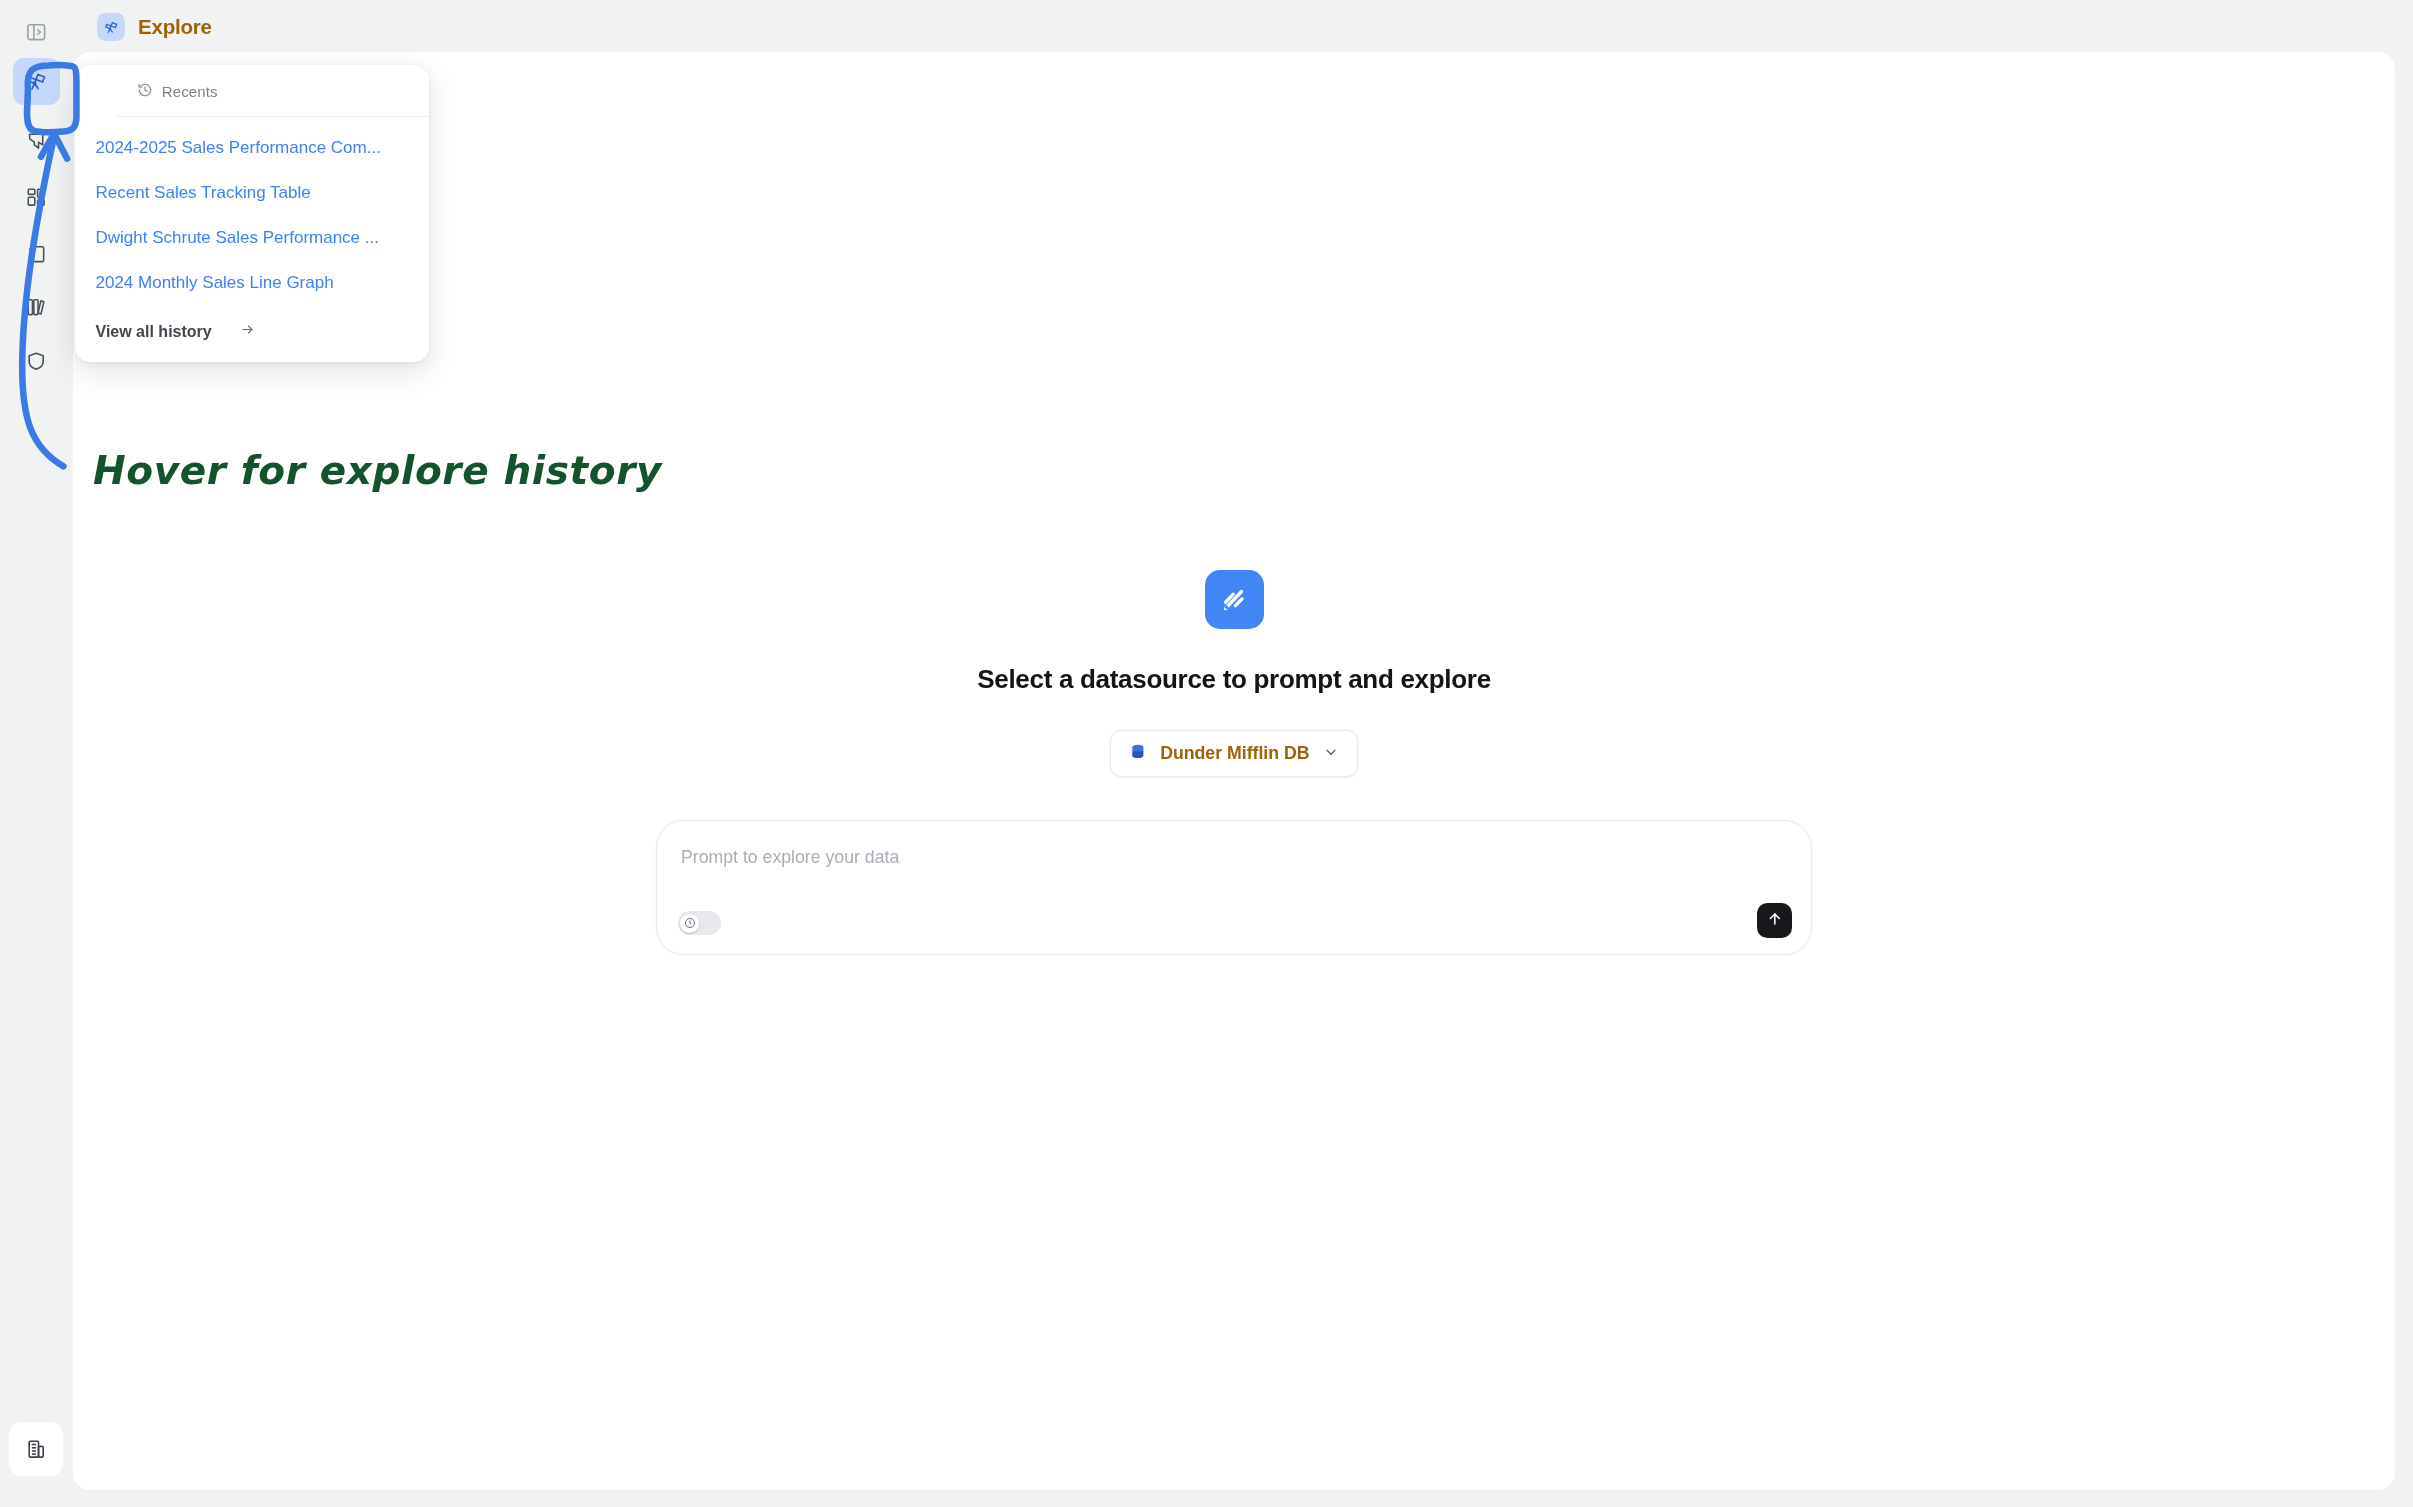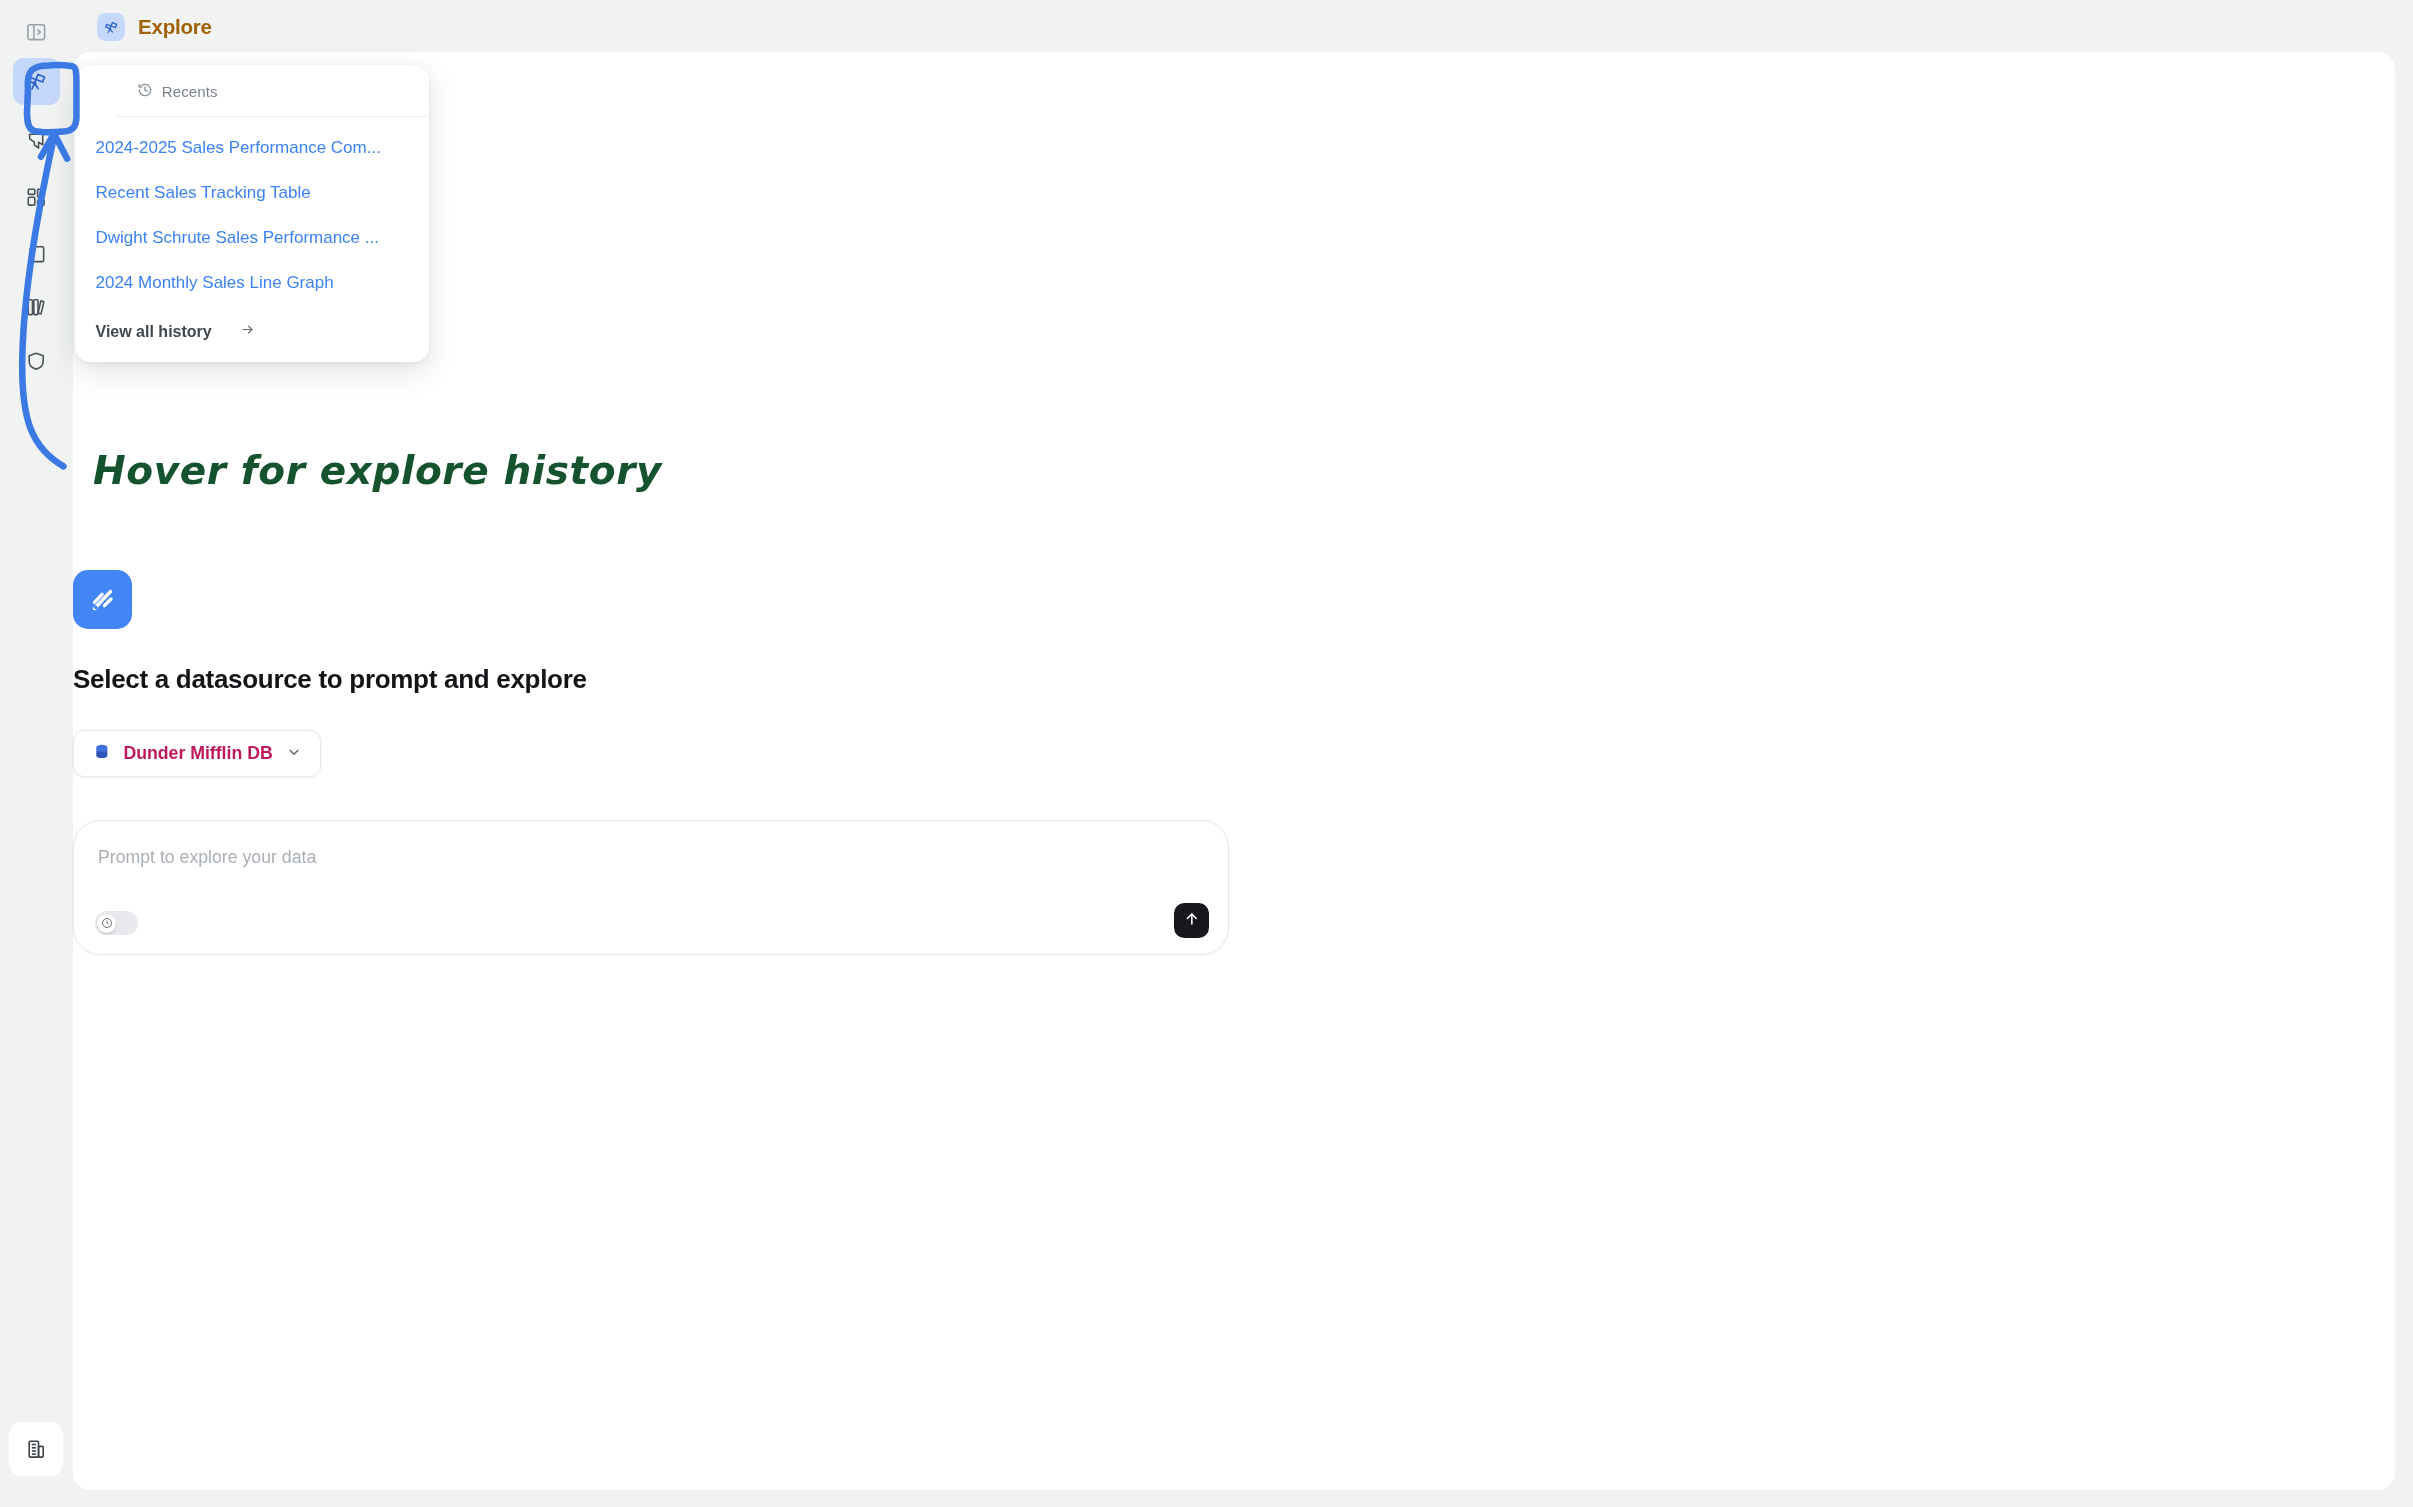--- a/index.html
+++ b/index.html
@@ -150,21 +150,21 @@
 
   
   .center {
     position: absolute;
     left: 73px;
     top: 52px;
     width: 2322px;
     height: 1438px;
     display: flex;
     flex-direction: column;
-    align-items: flex-start;
+    align-items: center;
     justify-content: flex-start;
     padding-top: 518px;
   }
   .brand-logo {
     width: 59px; height: 59px;
     border-radius: 15px;
     background: #4285f4;
     display: flex; align-items: center; justify-content: center;
     margin-bottom: 35px;
   }
@@ -183,21 +183,21 @@
     padding: 0 18.7px;
     background: #ffffff;
     border: 0.9px solid #e6e9eb;
     border-radius: 11.2px;
     box-shadow: 0 0.9px 2.8px rgba(16,24,40,0.06);
     margin-bottom: 43px;
   }
   .ds-label {
     font-size: 17.7px;
     font-weight: bold;
-    color: #be185d;
+    color: #a16207;
   }
 
   
   .promptbox {
     position: relative;
     width: 1156px;
     height: 135px;
     background: #ffffff;
     border: 0.9px solid #e6e9eb;
     border-radius: 28px;

